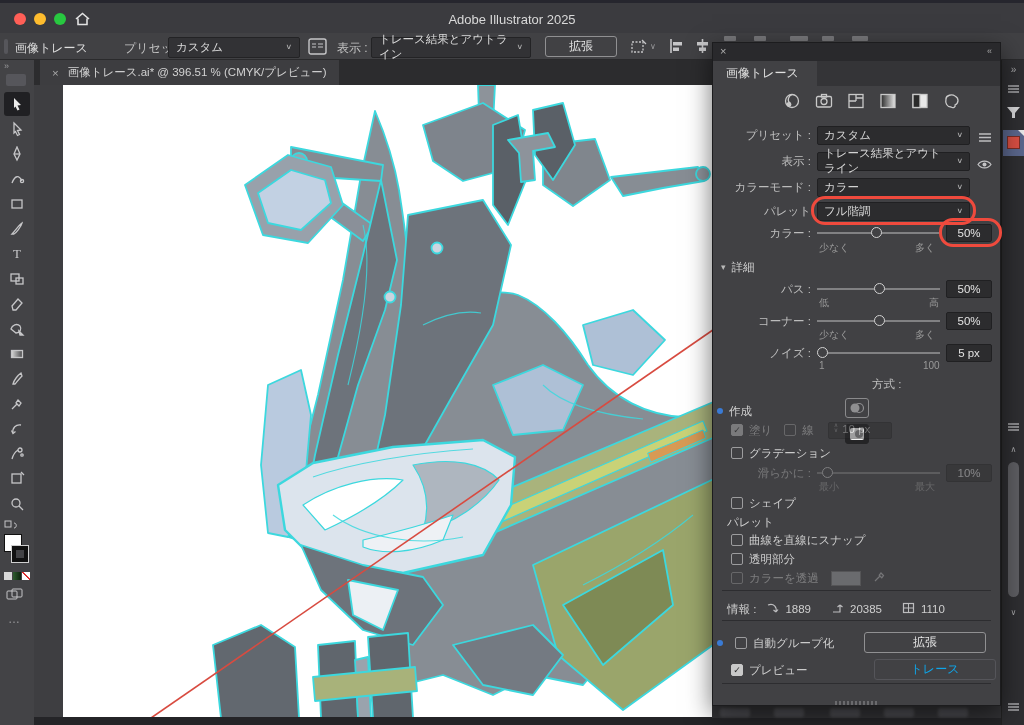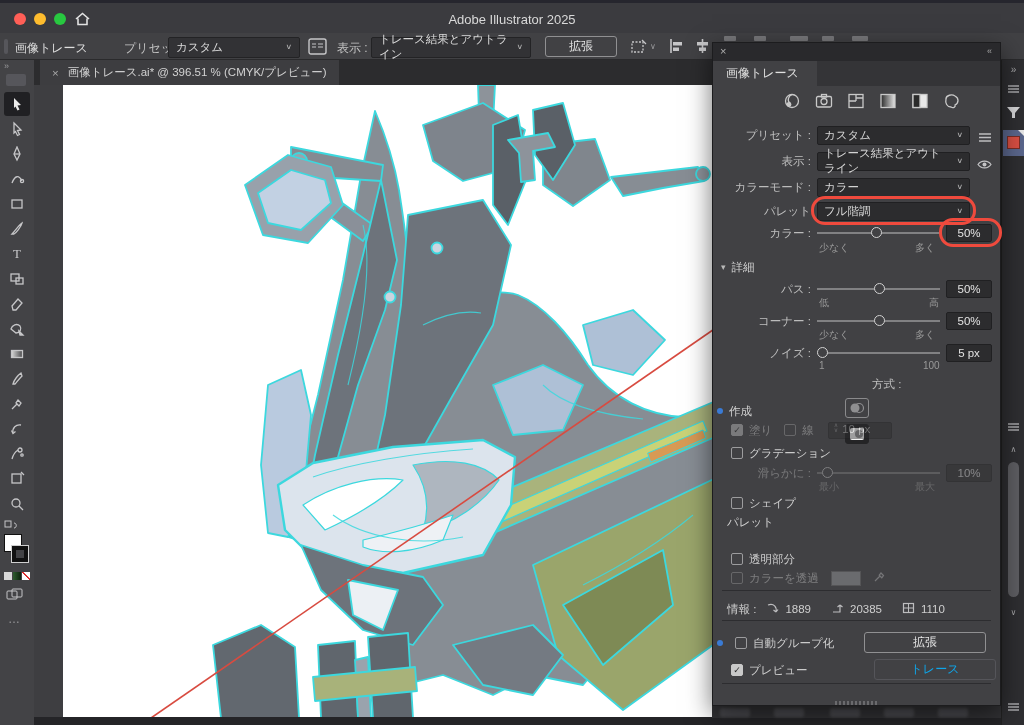--- a/index.html
+++ b/index.html
@@ -557,20 +557,24 @@
     </div>
 
     <div class="pr" style="top:450px;left:18px;">
       <span class="cb"></span>
       <span class="ptext">シェイプ</span>
     </div>
 
     <div class="pr" style="top:469px;left:14px;">
       <span class="hdr">パレット</span>
     </div>
+    <div class="pr" style="top:487px;left:18px;">
+      <span class="cb"></span>
+      <span class="ptext">曲線を直線にスナップ</span>
+    </div>
     <div class="pr" style="top:506px;left:18px;">
       <span class="cb"></span>
       <span class="ptext">透明部分</span>
     </div>
     <div class="pr dis" style="top:525px;left:18px;">
       <span class="cb"></span>
       <span class="ptext">カラーを透過</span>
       <div style="width:30px;height:15px;background:#a4a6a9;border:1px solid #717173;margin-left:6px;"></div>
       <span style="margin-left:6px;"><svg width="13" height="13">
             <path d="M2,11 L7,6 M7,6 L8.5,7.5 M8,3 L10.5,5.5 L8.8,7.8 L6.2,5.2 Z" stroke="#bdbdbf" stroke-width="1.2" fill="none"></path>

